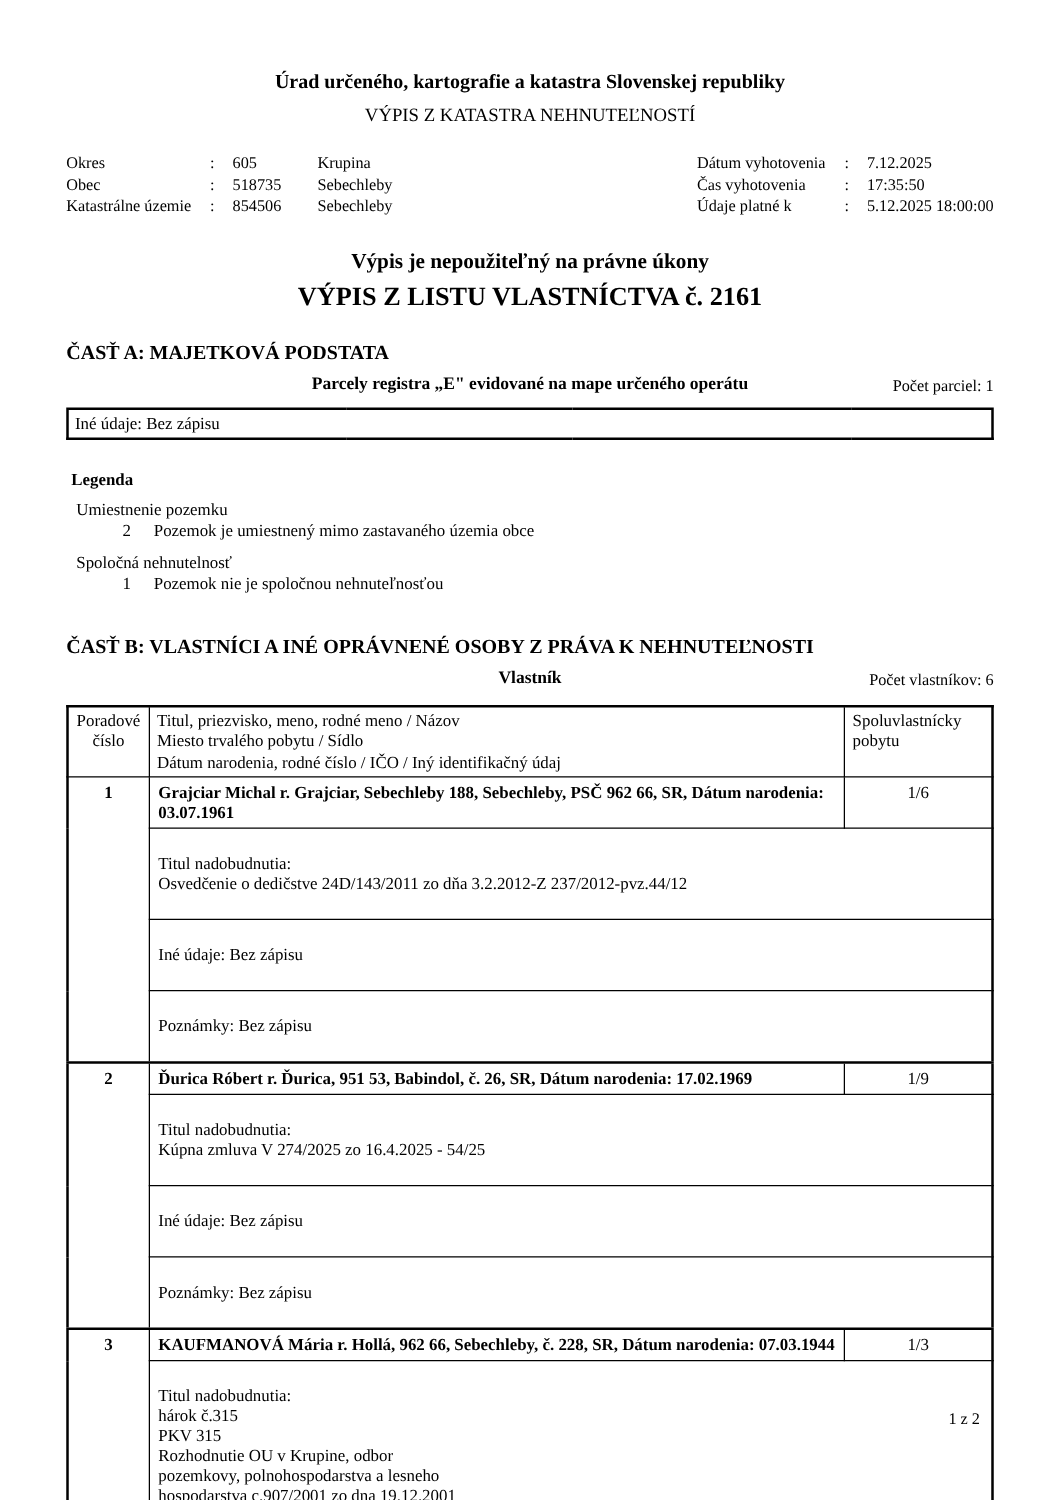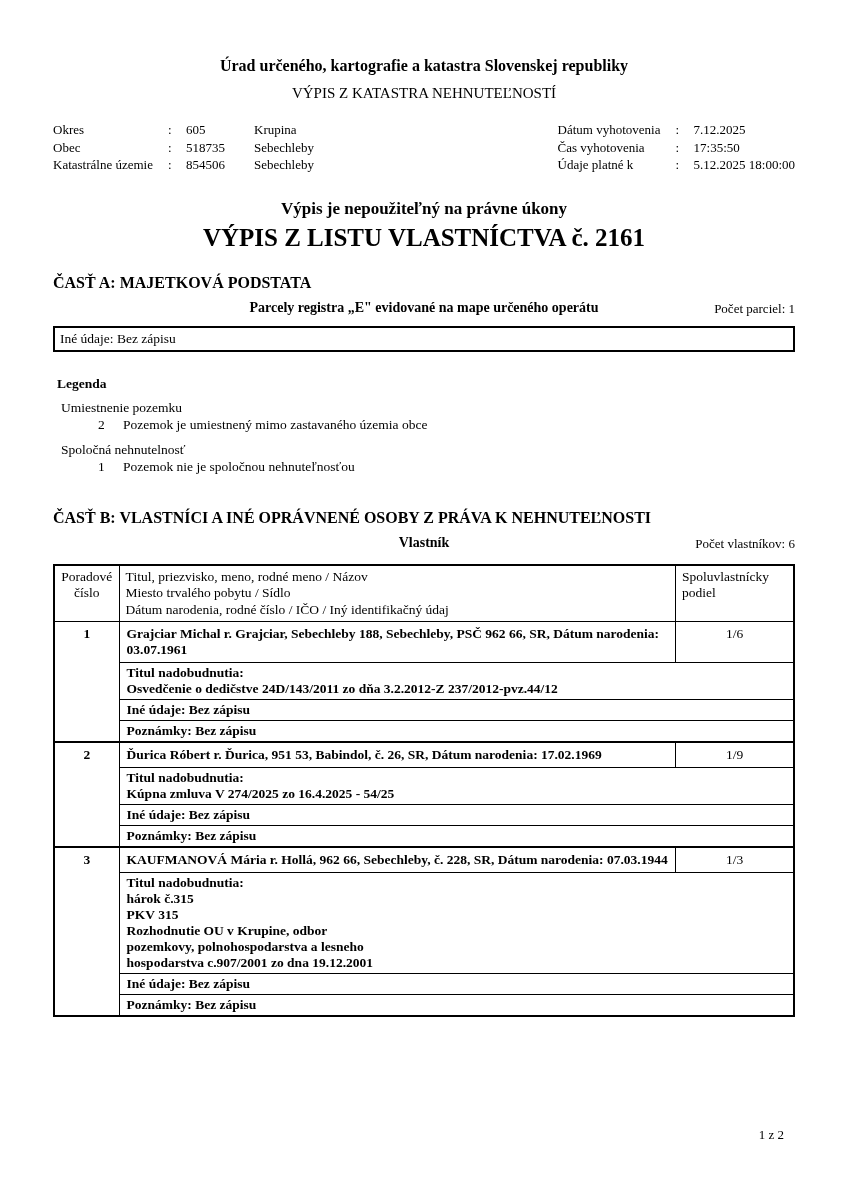--- a/index.html
+++ b/index.html
@@ -15,21 +15,21 @@
 
   .info { display:flex; justify-content:space-between; margin-top:16px; font-size:13px; }
   .info .row { display:flex; line-height:17.5px; }
   .info-left .lbl { width:115px; }
   .info-left .colon { width:18px; }
   .info-left .code { width:68px; }
   .info-right .lbl { width:118px; }
   .info-right .colon { width:18px; }
 
   .disclaimer { margin-top:24px; text-align:center; font-weight:bold; font-size:17px; line-height:21px; }
-  .lv-title   { margin-top:7px;  text-align:center; font-weight:bold; font-size:25px; line-height:23px; }
+  .lv-title   { margin-top:7px;  text-align:center; font-weight:bold; font-size:21px; line-height:23px; }
 
   .part-heading { margin-top:24px; font-weight:bold; font-size:16px; line-height:20px; }
   .part-heading.b { margin-top:32px; }
 
   .sub-row { position:relative; margin-top:6px; height:18px; }
   .sub-center { text-align:center; font-weight:bold; font-size:14px; line-height:18px; }
   .sub-right { position:absolute; right:0; top:2px; font-size:13px; font-weight:normal; }
 
   table { border-collapse:collapse; width:100%; table-layout:fixed; }
   .tbl { border:2px solid #000; font-size:13.5px; }
@@ -45,21 +45,21 @@
   .legend-group-title { line-height:17px; }
   .legend-item { display:flex; margin-left:37px; line-height:18px; }
   .legend-item .code { width:25px; }
 
   .tbl-b { margin-top:12px; }
   .tbl-b th { font-weight:normal; vertical-align:top; text-align:left; padding:3px 6px; line-height:16.5px; }
   .tbl-b th.c1 { text-align:center; }
   .num-cell  { text-align:center; vertical-align:top; font-weight:bold; padding-top:4px; line-height:16px; }
   .name-cell { font-weight:bold; padding:4px 7px; line-height:16px; vertical-align:top; }
   .share-cell{ text-align:center; vertical-align:top; padding-top:4px; line-height:16px; }
-  .sub-cell  { padding:2px 7px; line-height:16px; white-space:pre-line; vertical-align:top;font-weight:bold; }
+  .sub-cell  { padding:20px 7px; line-height:16px; white-space:pre-line; vertical-align:top; }
   .grp-start { border-top:2px solid #000 !important; }
 
   .pre { white-space:pre-line; }
 
   .page-num { position:absolute; top:1127px; right:64px; font-size:13px; }
   .watermark {
     position:absolute; top:1146px; right:4px;
     font-family:"DejaVu Sans", sans-serif; font-weight:bold; font-size:36px;
     letter-spacing:-1px; color:#ffffff;
     -webkit-text-stroke:1.6px #c6c6c6;
@@ -166,21 +166,21 @@
         <col style="width:8.8%">
           <col style="width:75.2%">
           <col style="width:16%">
       </colgroup>
       <tbody>
           <tr>
         <th class="c1">Poradové číslo</th>
         <th class="pre">Titul, priezvisko, meno,  rodné meno / Názov
 Miesto trvalého pobytu / Sídlo
 Dátum narodenia, rodné číslo / IČO / Iný identifikačný údaj</th>
-        <th>Spoluvlastnícky podiel</th>
+        <th>Spoluvlastnícky pobytu</th>
       </tr>
 
       <tr>
         <td class="num-cell" rowspan="4">1</td>
         <td class="name-cell">Grajciar Michal r. Grajciar, Sebechleby 188, Sebechleby, PSČ 962 66, SR, Dátum narodenia: 03.07.1961</td>
         <td class="share-cell">1/6</td>
       </tr>
       <tr>
         <td class="sub-cell" colspan="2"><div>Titul nadobudnutia:</div><div class="pre">Osvedčenie o dedičstve 24D/143/2011 zo dňa 3.2.2012-Z 237/2012-pvz.44/12</div></td>
       </tr>

